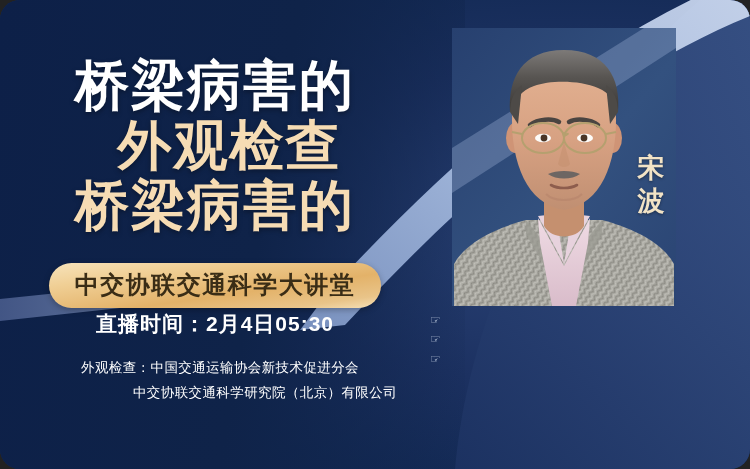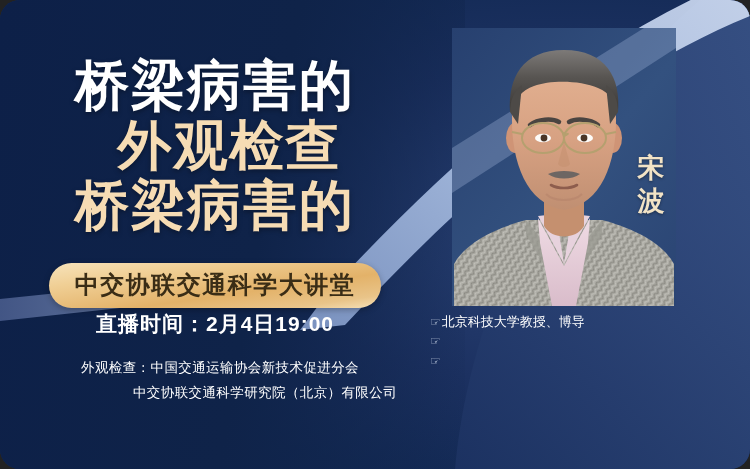--- a/index.html
+++ b/index.html
@@ -294,36 +294,35 @@
   <div class="title-block">
     <div class="title-line l1">桥梁病害的</div>
     <div class="title-line l2">外观检查</div>
     <div class="title-line l3">桥梁病害的</div>
   </div>
 
   <div class="pill-wrap">
     <div class="pill">中交协联交通科学大讲堂</div>
   </div>
 
-  <div class="live-time">直播时间：2月4日19:00</div>
+  <div class="live-time">直播时间：2月4日05:30</div>
 
   <div class="organizers">
     <div class="org-row">外观检查：中国交通运输协会新技术促进分会</div>
     <div class="org-row indent">中交协联交通科学研究院（北京）有限公司</div>
   </div>
 
   <div class="speaker-name">
     <span>宋</span>
     <span>波</span>
   </div>
 
   <div class="credentials">
     <div class="cred-row">
       <span class="cred-icon">☞</span>
-      <span class="cred-text">北京科技大学教授、博导</span>
     </div>
     <div class="cred-row">
       <span class="cred-icon">☞</span>
     </div>
     <div class="cred-row">
       <span class="cred-icon">☞</span>
     </div>
   </div>
 
 </div>

